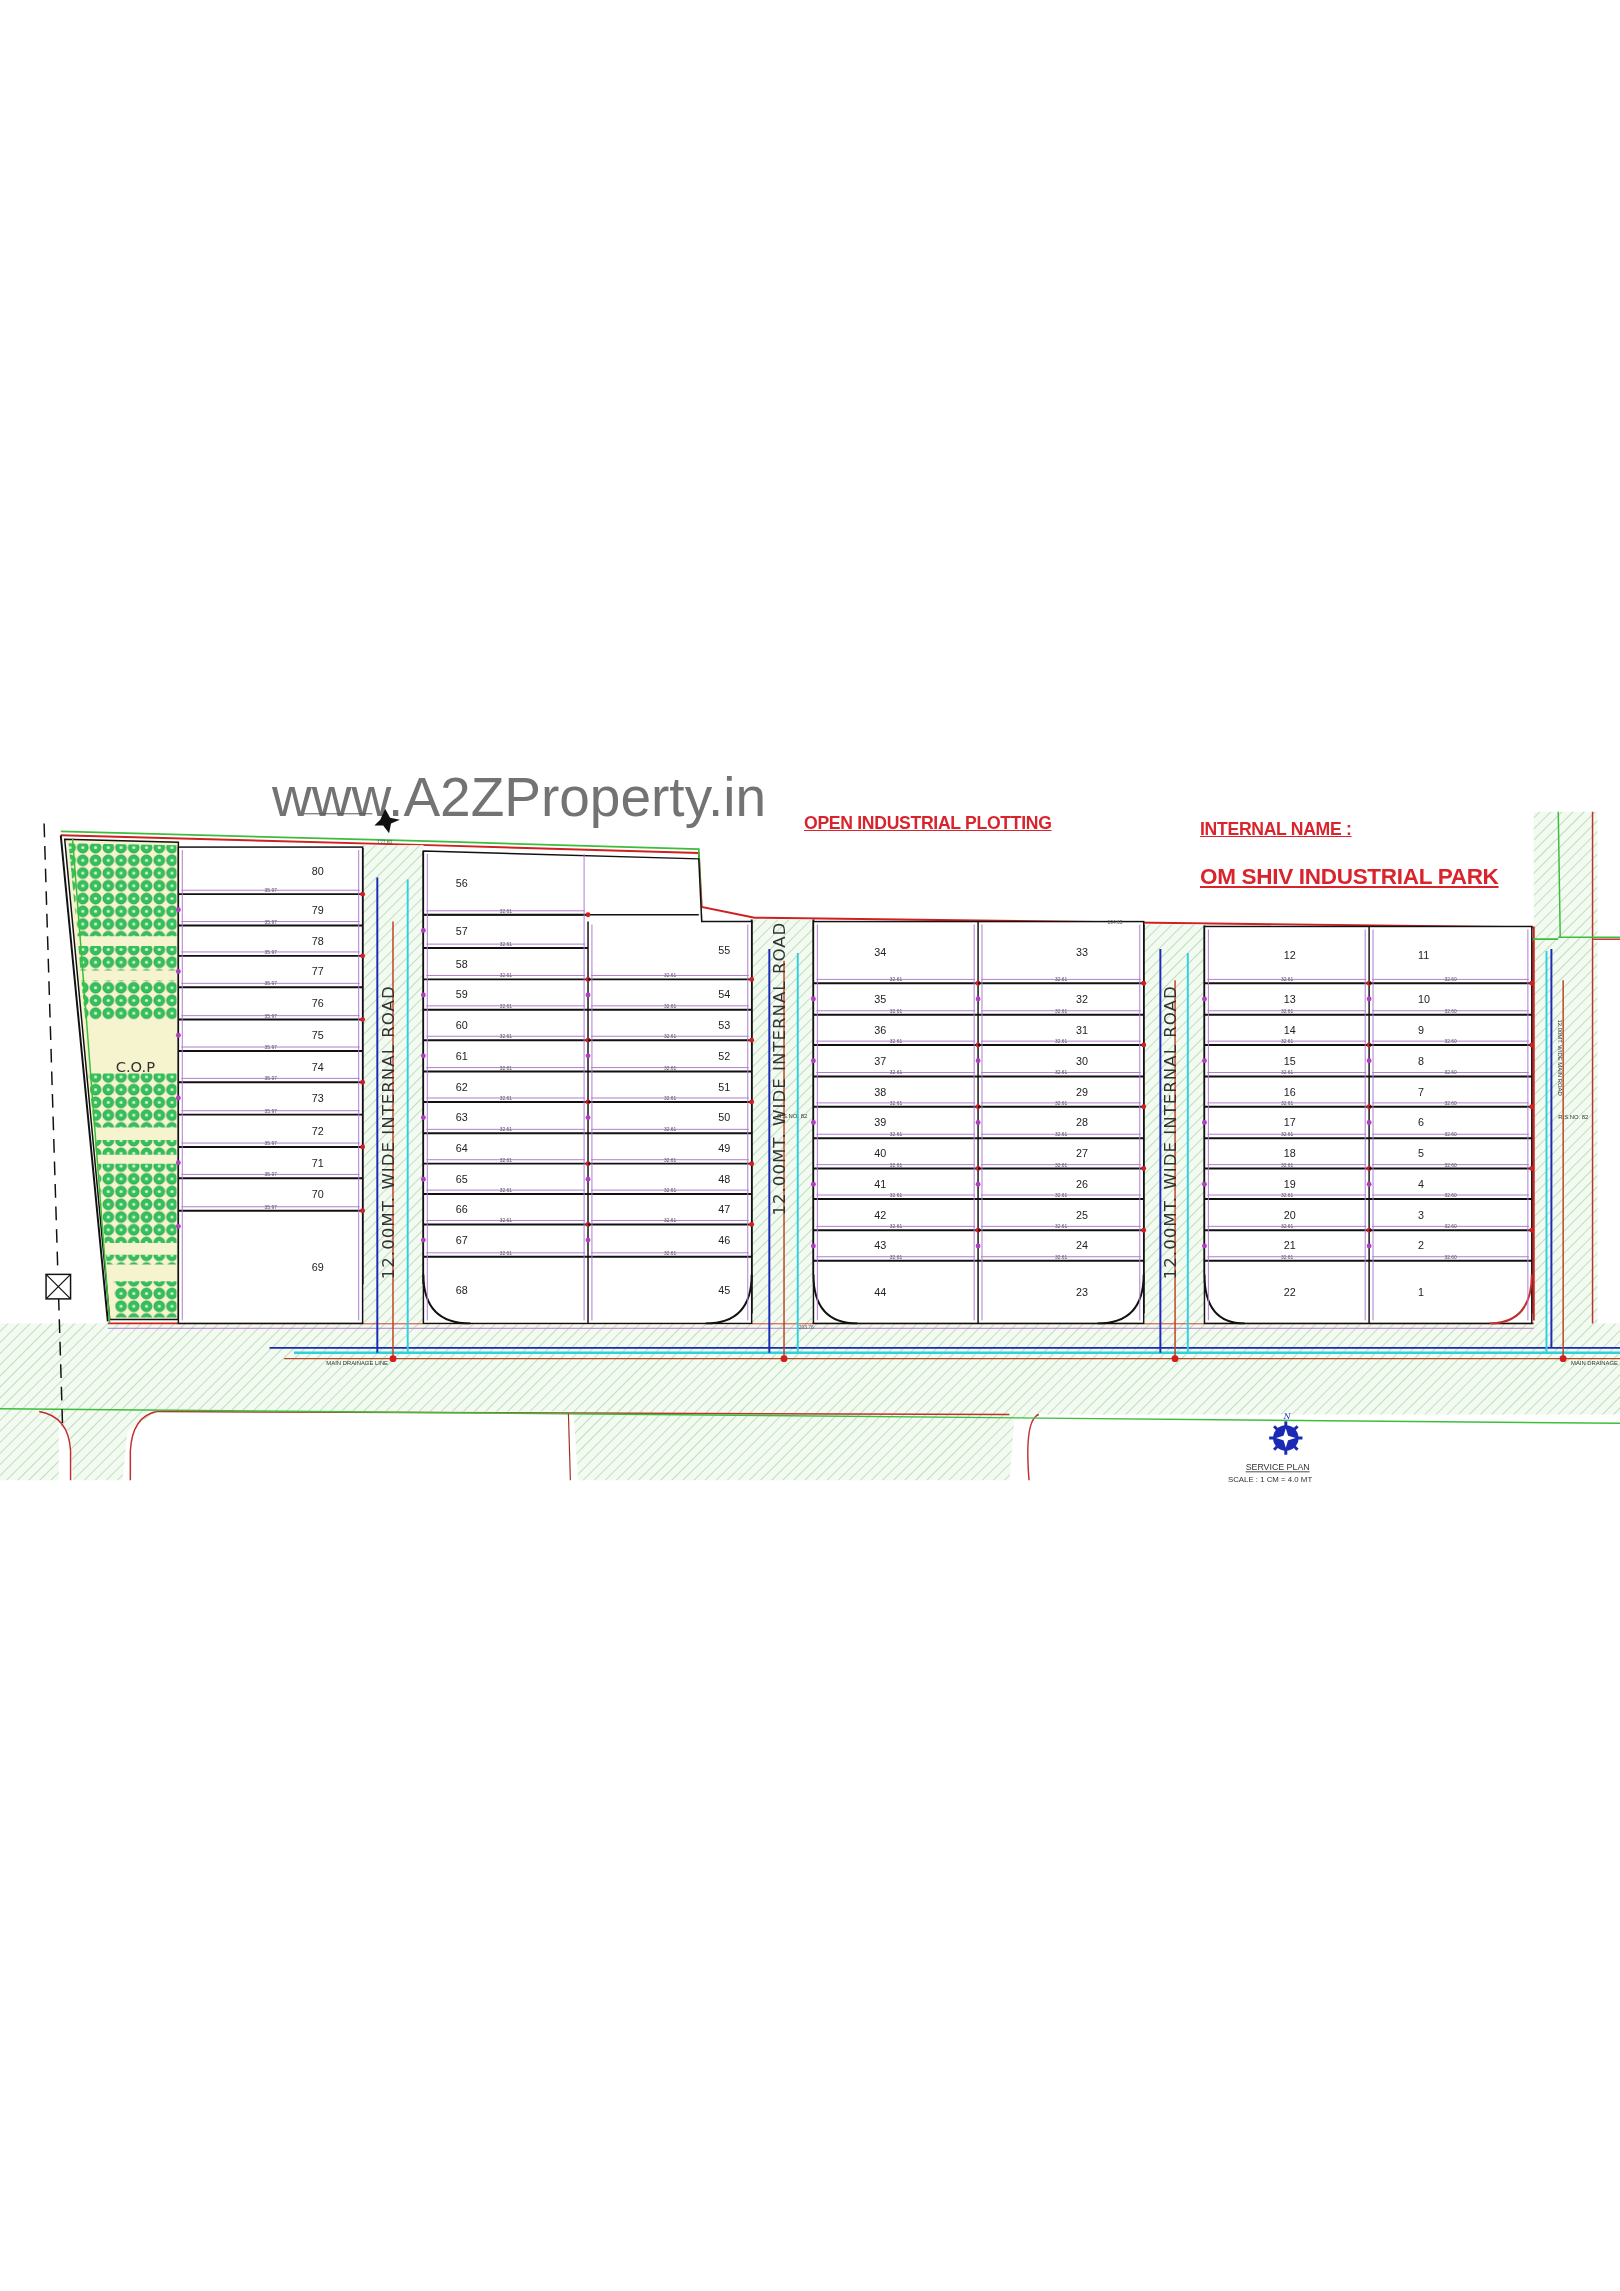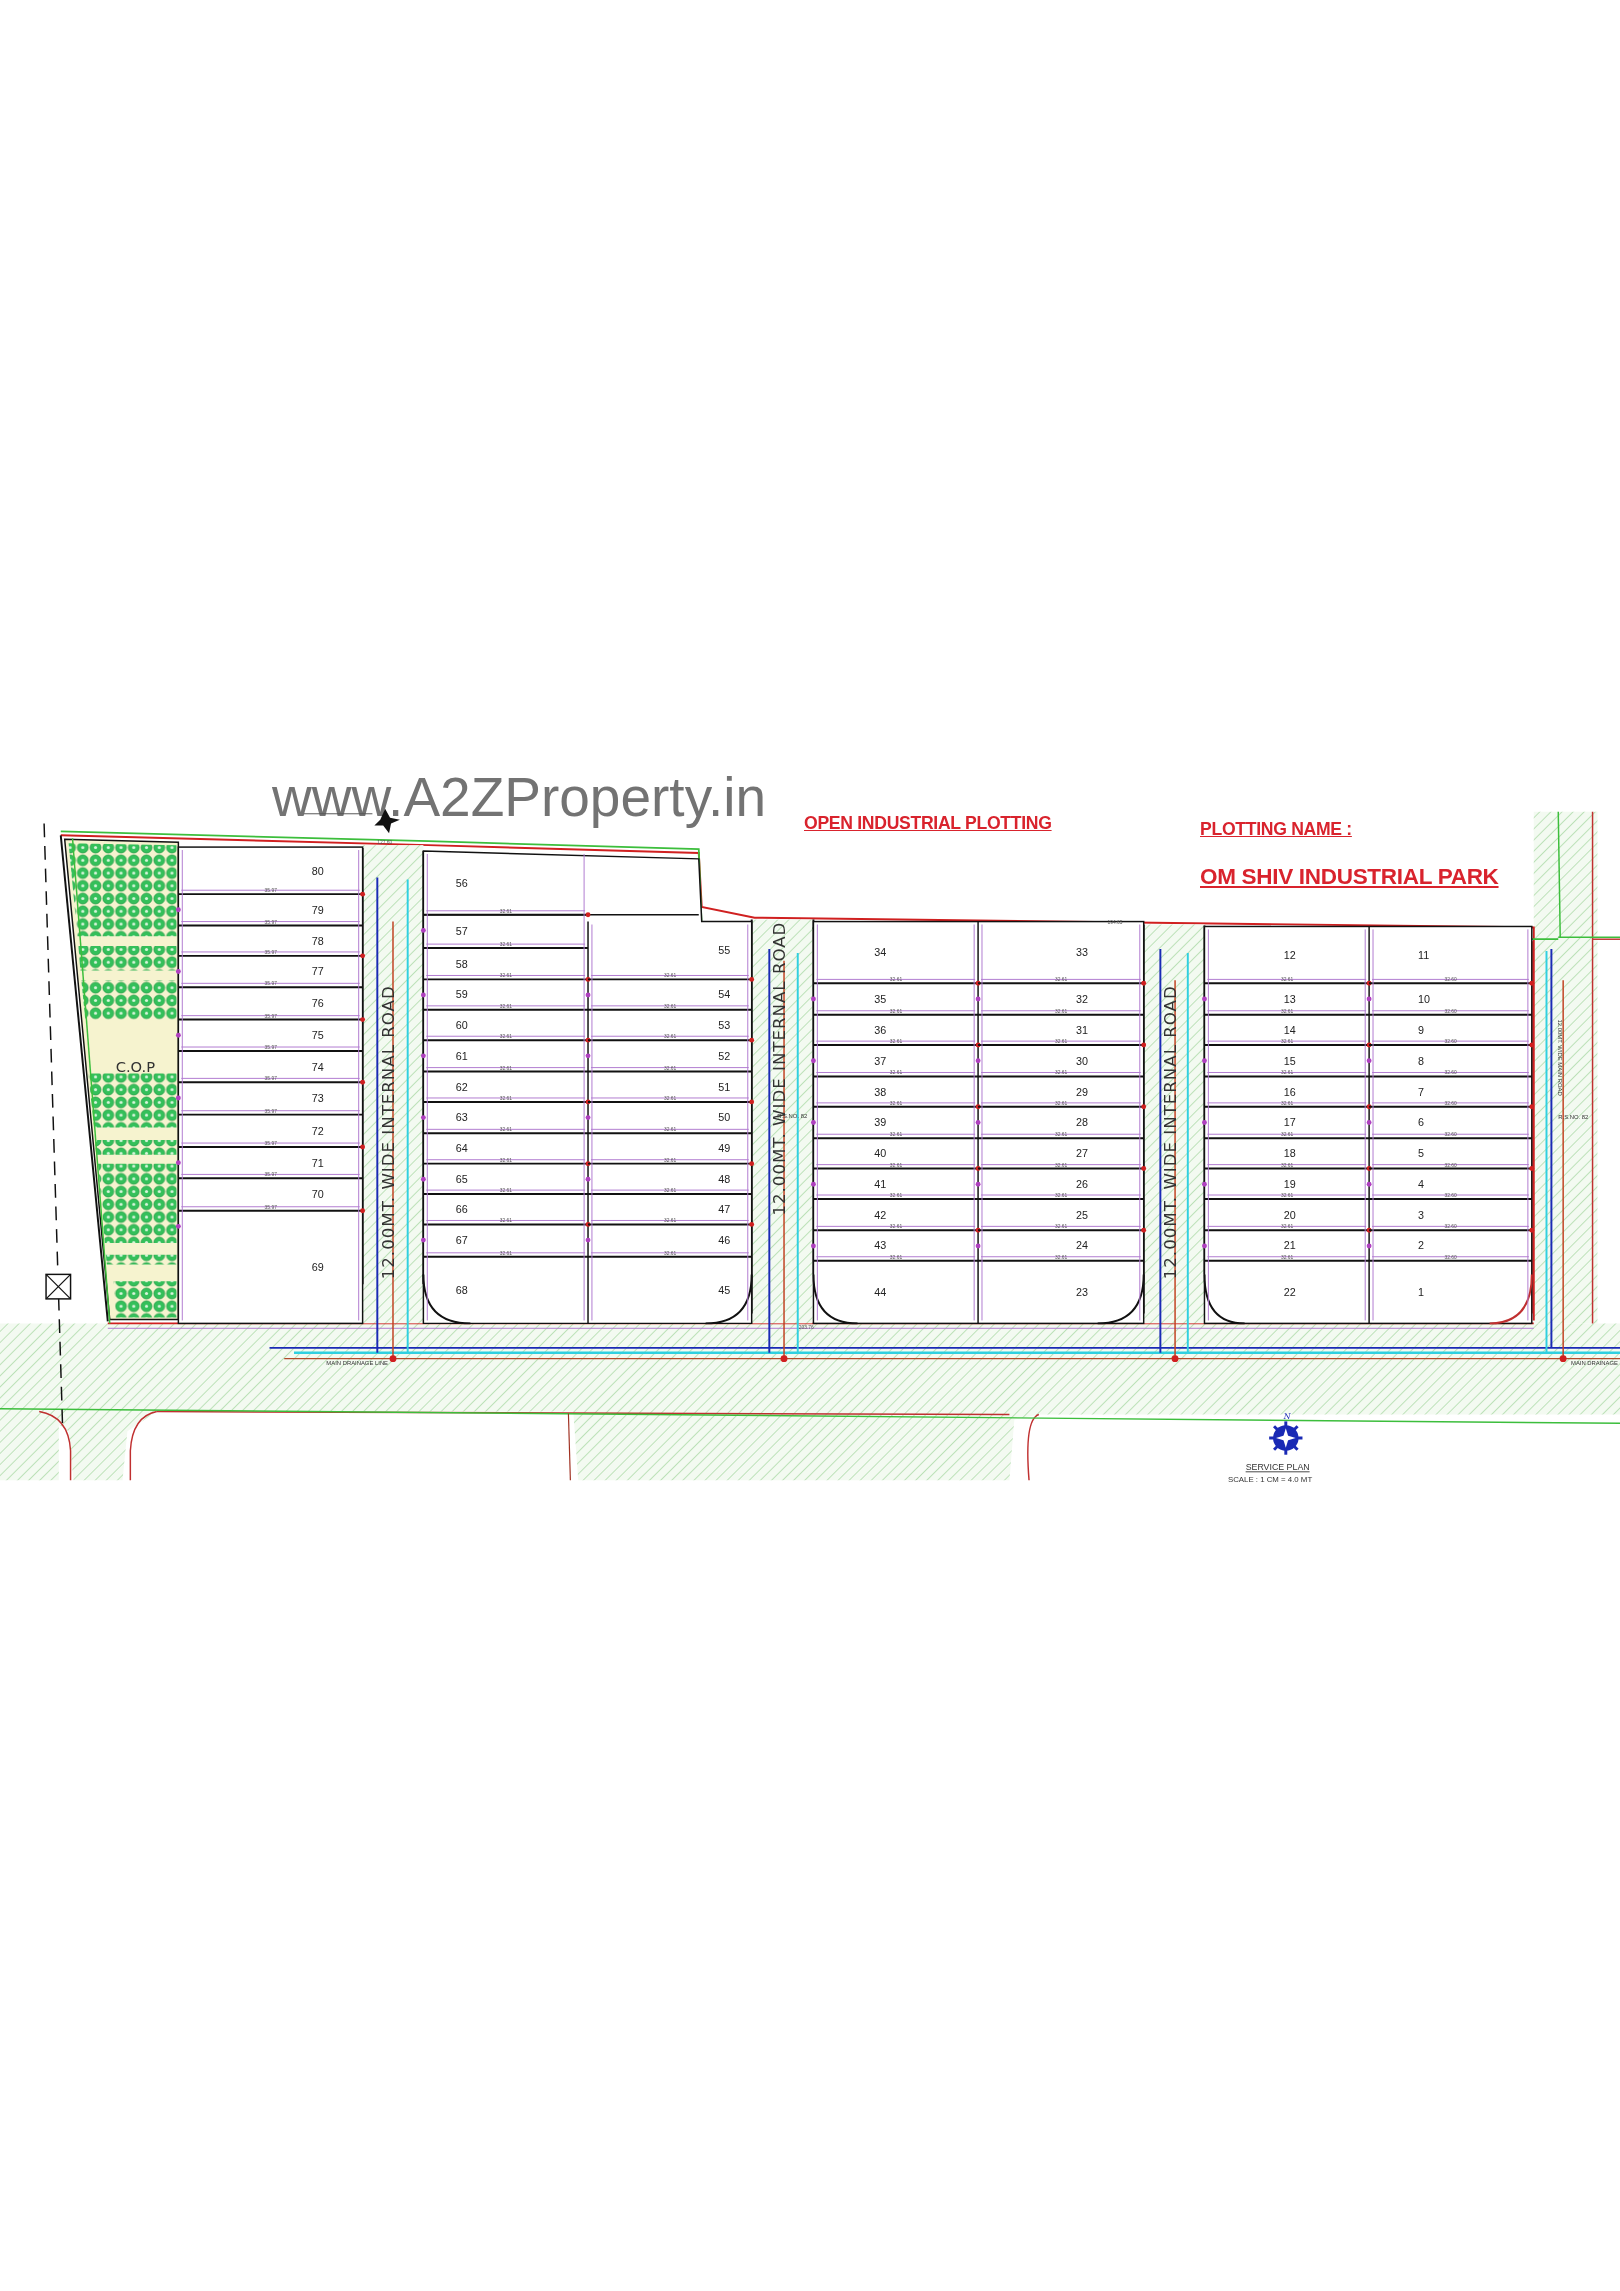--- a/index.html
+++ b/index.html
@@ -15,21 +15,21 @@
   .dim { font-family: "Liberation Sans", sans-serif; font-size: 5px; fill: #555; }
   .road-label { font-family: "DejaVu Sans", sans-serif; font-size: 17px; fill: #333; letter-spacing: 1px; }
   .small-label { font-family: "Liberation Sans", sans-serif; font-size: 6px; fill: #333; }
 </style>
 </head>
 <body>
 
 <div class="watermark" style="left:272px; top:765px;">www.A2ZProperty.in</div>
 
 <div class="title" style="left:804px; top:813px; font-size:17.6px;text-align:right;">OPEN INDUSTRIAL PLOTTING</div>
-<div class="title" style="left:1200px; top:819px; font-size:17.6px;">PLOTTING NAME :</div>
+<div class="title" style="left:1200px; top:819px; font-size:17.6px;">INTERNAL NAME :</div>
 <div class="title" style="left:1200px; top:864px; font-size:22.5px;">OM SHIV INDUSTRIAL PARK</div>
 
 <svg id="canvas" width="1620" height="2292" viewBox="0 0 1653 2338" xmlns="http://www.w3.org/2000/svg">
   <defs>
     <pattern id="hatch" width="8" height="8" patternUnits="userSpaceOnUse" patternTransform="rotate(45)">
       <rect width="8" height="8" fill="#f3faf1"></rect>
       <line x1="0" y1="0" x2="0" y2="8" stroke="#9fd49a" stroke-width="1.3"></line>
     </pattern>
     <pattern id="trees" width="13" height="13" patternUnits="userSpaceOnUse">
       <rect width="13" height="13" fill="#f6f3cf"></rect>

